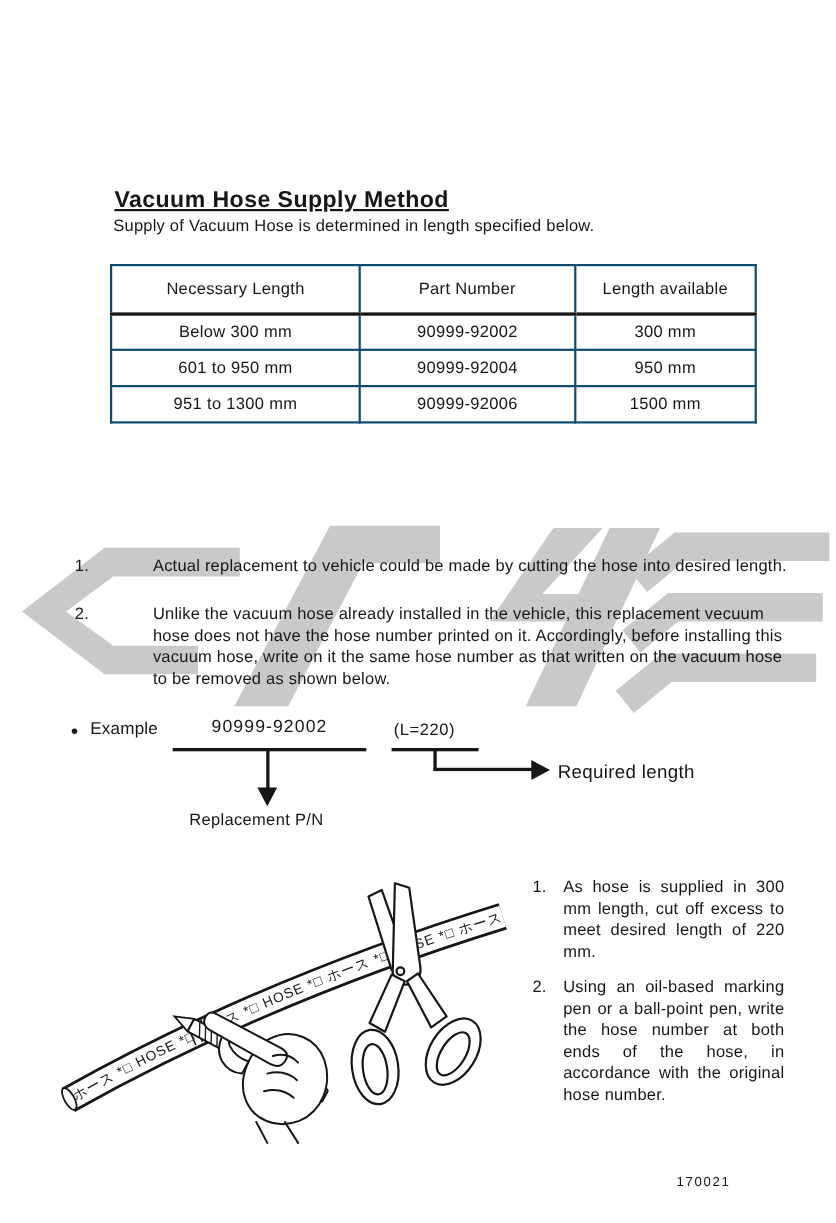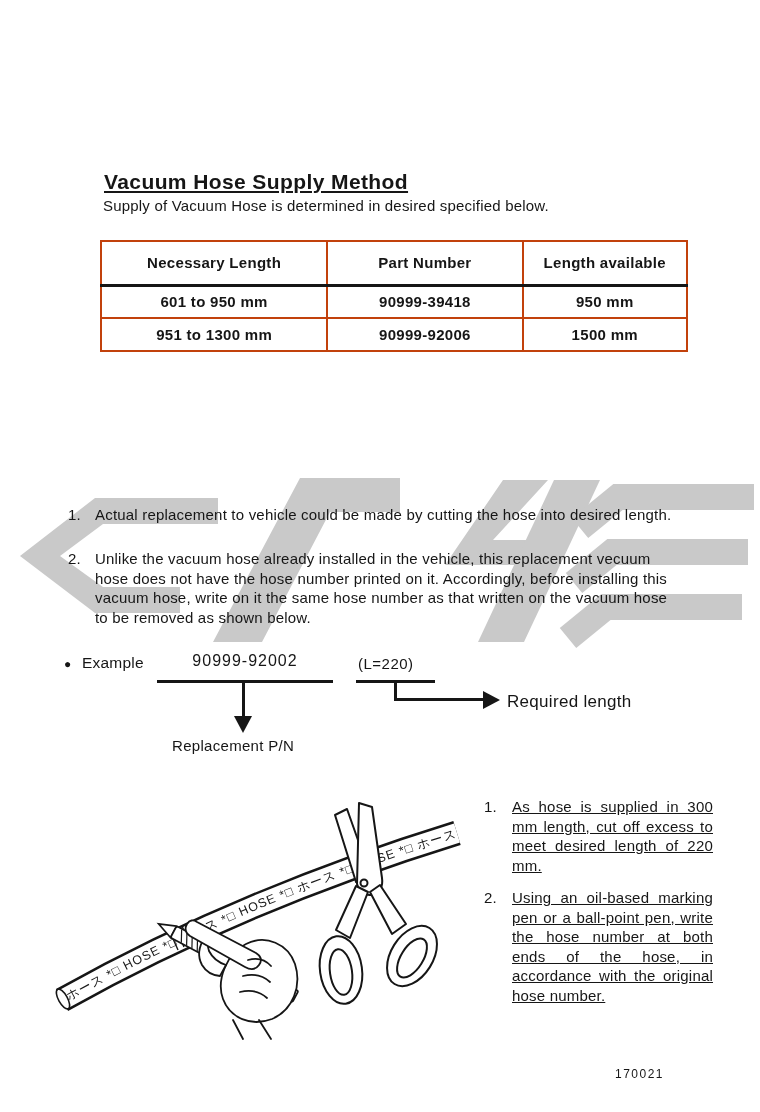--- a/index.html
+++ b/index.html
@@ -10,31 +10,31 @@
     font-family:"Liberation Sans", sans-serif; color:#161616;
   }
   .wm { position:absolute; left:0; top:470px; z-index:1; }
   .content { position:absolute; inset:0; z-index:2; }
 
   .title { position:absolute; left:104px; top:170px; font-size:21px; font-weight:bold; letter-spacing:.4px;text-decoration:underline; }
   .subtitle { position:absolute; left:103px; top:197px; font-size:15px; letter-spacing:.2px; }
 
   table.supply { position:absolute; left:100px; top:240px; width:588px; border-collapse:collapse; }
   table.supply th, table.supply td {
-    border:2px solid #c2410c; text-align:center; font-size:15px; font-weight:bold; letter-spacing:.3px;
+    border:2px solid #0c4a6e; text-align:center; font-size:15px; font-weight:normal; letter-spacing:.3px;
   }
   table.supply th { height:44px; border-bottom:3px solid #161616; }
   table.supply td { height:33px; }
   table.supply { border:1px solid #161616; }
   col.c1 { width:227px; } col.c2 { width:196px; } col.c3 { width:165px; }
   td.pn { letter-spacing:1px; }
 
   .note { position:absolute; display:flex; font-size:15px; line-height:19.5px; letter-spacing:.2px; }
   .note .num { width:27px; flex:none; }
-  .note .txt { width:578px; }
+  .note .txt { width:578px;margin-left:44px; }
   .note1 { left:68px; top:505px; }
   .note2 { left:68px; top:549px; }
 
   .example-bullet { position:absolute; left:64px; top:657px; font-size:12px; }
   .example-label { position:absolute; left:82px; top:654px; font-size:15.5px; letter-spacing:.2px; }
   .example-pn { position:absolute; left:157px; top:652px; width:176px; text-align:center; font-size:16px; letter-spacing:1px; }
   .ul1 { position:absolute; left:157px; top:680px; width:176px; height:3px; background:#161616; }
   .arrow-down-line { position:absolute; left:242px; top:682px; width:3px; height:35px; background:#161616; }
   .arrow-down-head { position:absolute; left:234px; top:716px; width:0; height:0;
     border-left:9px solid transparent; border-right:9px solid transparent; border-top:17px solid #161616; }
@@ -45,21 +45,21 @@
   .elbow-v { position:absolute; left:394px; top:682px; width:3px; height:18px; background:#161616; }
   .elbow-h { position:absolute; left:394px; top:698px; width:90px; height:3px; background:#161616; }
   .arrow-right-head { position:absolute; left:483px; top:691px; width:0; height:0;
     border-top:9px solid transparent; border-bottom:9px solid transparent; border-left:17px solid #161616; }
   .length-caption { position:absolute; left:507px; top:692px; font-size:17px; letter-spacing:.3px; }
 
   .figure { position:absolute; left:50px; top:772px; }
 
   .step { position:absolute; display:flex; font-size:15px; line-height:19.6px; letter-spacing:.2px; }
   .step .num { width:28px; flex:none; }
-  .step .txt { width:201px; text-align:justify; text-align-last:left;text-decoration:underline; }
+  .step .txt { width:201px; text-align:justify; text-align-last:left; }
   .step1 { left:484px; top:797px; }
   .step2 { left:484px; top:888px; }
 
   .page-number { position:absolute; left:615px; top:1067px; font-size:12px; letter-spacing:1.5px; }
 </style>
 </head>
 <body>
 
 <div class="page">
 
@@ -73,39 +73,44 @@
     <g fill="none" stroke="#c9c9c9" stroke-width="26" stroke-linejoin="miter">
       <path d="M 754 27 L 618 27 L 580 58"></path>
       <path d="M 748 82 L 612 82 L 574 113"></path>
       <path d="M 742 137 L 606 137 L 568 168"></path>
     </g>
   </svg>
 
   <div class="content">
 
     <div class="title">Vacuum Hose Supply Method</div>
-    <div class="subtitle">Supply of Vacuum Hose is determined in desired specified below.</div>
+    <div class="subtitle">Supply of Vacuum Hose is determined in length specified below.</div>
 
     <table class="supply">
       <colgroup>
           <col class="c1">
           <col class="c2">
           <col class="c3">
         </colgroup>
       <thead>
         <tr>
           <th>Necessary Length</th>
           <th>Part Number</th>
           <th>Length available</th>
         </tr>
       </thead>
       <tbody>
         <tr>
+          <td>Below 300 mm</td>
+          <td class="pn">90999-92002</td>
+          <td>300 mm</td>
+        </tr>
+        <tr>
           <td>601 to 950 mm</td>
-          <td class="pn">90999-39418</td>
+          <td class="pn">90999-92004</td>
           <td>950 mm</td>
         </tr>
         <tr>
           <td>951 to 1300 mm</td>
           <td class="pn">90999-92006</td>
           <td>1500 mm</td>
         </tr>
       </tbody>
     </table>
 

